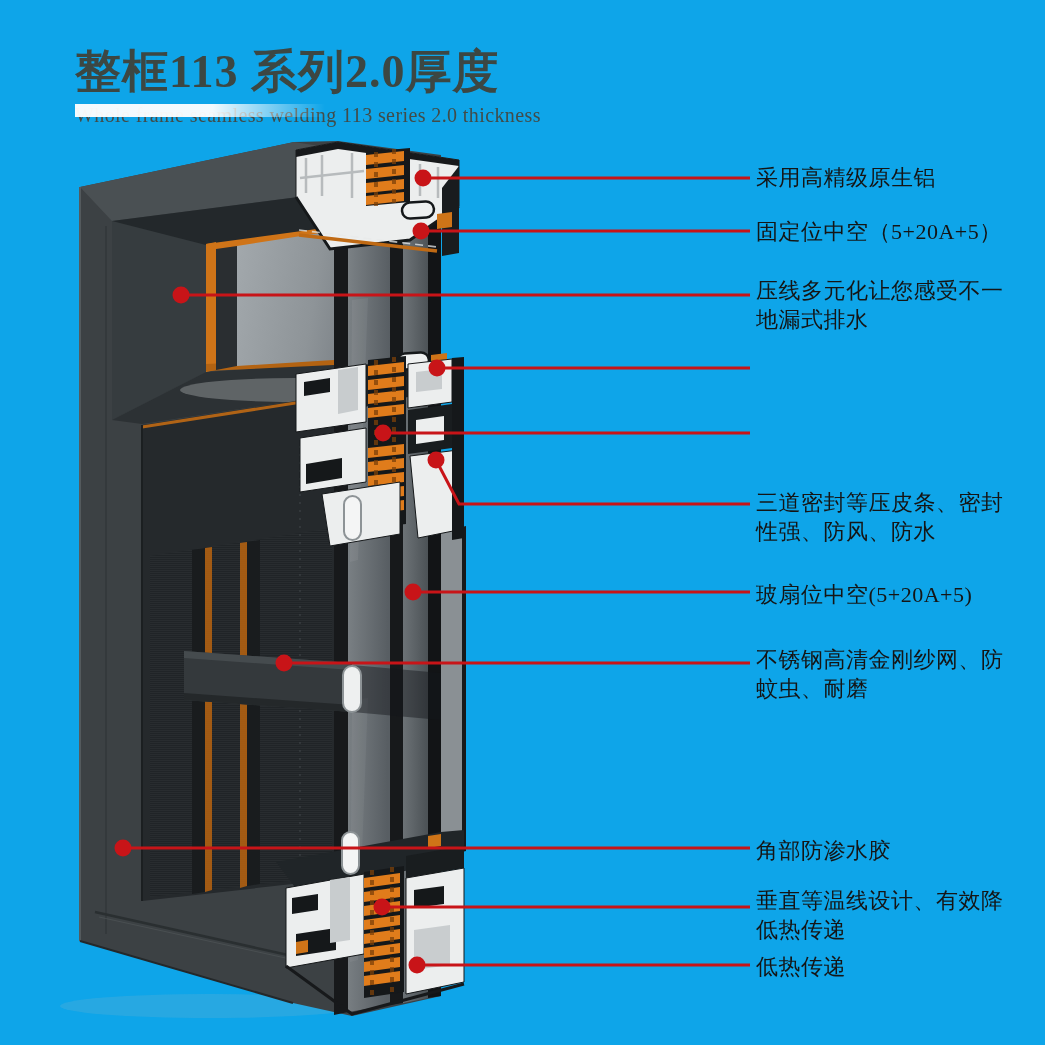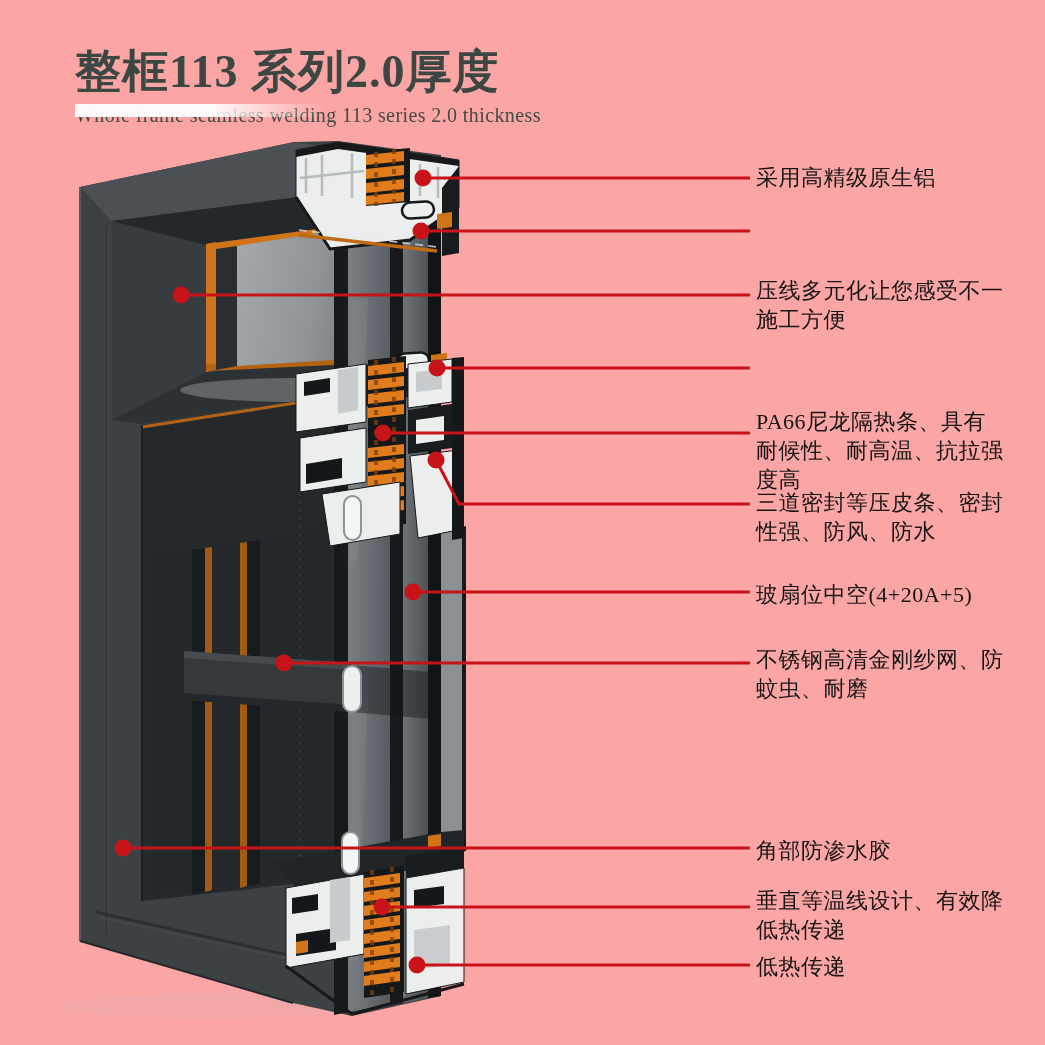--- a/index.html
+++ b/index.html
@@ -1,17 +1,17 @@
 <!DOCTYPE html>
 <html><head>
 <meta charset="utf-8">
 <style>
   html,body{margin:0;padding:0;background:#ffffff;}
   .canvas{
-    position:relative;width:1045px;height:1045px;background:#fca5a5;overflow:hidden;
+    position:relative;width:1045px;height:1045px;background:#0ea5e9;overflow:hidden;
     font-family:"Liberation Serif","DejaVu Serif",serif;
   }
   .hdr{position:absolute;left:75px;top:46px;width:700px;}
   .hdr h1{
     margin:0;font-size:46px;line-height:52px;font-weight:700;
     color:#3c4743;letter-spacing:1px;font-family:"Liberation Serif","DejaVu Serif",serif;
   }
   .hdr .sub{
     margin-top:6px;font-size:20px;line-height:22px;color:#414c49;letter-spacing:.4px;
   }
@@ -227,28 +227,26 @@
   </svg>
 
   <div class="hdr">
     <h1>整框113 系列2.0厚度</h1>
     <div class="sub">Whole frame seamless welding 113 series 2.0 thickness</div>
     <div class="sub-fade"></div>
   </div>
 
   <div class="labels">
     <div class="lbl" style="top:163px">采用高精级原生铝</div>
+    <div class="lbl" style="top:217px">固定位中空（5+20A+5）</div>
     <div class="lbl" style="top:276px">压线多元化让您感受不一
-施工方便</div>
-    <div class="lbl" style="top:407px">PA66尼龙隔热条、具有
-耐候性、耐高温、抗拉强
-度高</div>
+地漏式排水</div>
     <div class="lbl" style="top:488px">三道密封等压皮条、密封
 性强、防风、防水</div>
-    <div class="lbl" style="top:580px">玻扇位中空(4+20A+5)</div>
+    <div class="lbl" style="top:580px">玻扇位中空(5+20A+5)</div>
     <div class="lbl" style="top:836px">角部防渗水胶</div>
     <div class="lbl" style="top:645px">不锈钢高清金刚纱网、防
 蚊虫、耐磨</div>
     <div class="lbl" style="top:886px">垂直等温线设计、有效降
 低热传递</div>
     <div class="lbl" style="top:952px">低热传递</div>
   </div>
 
 </div>
 

